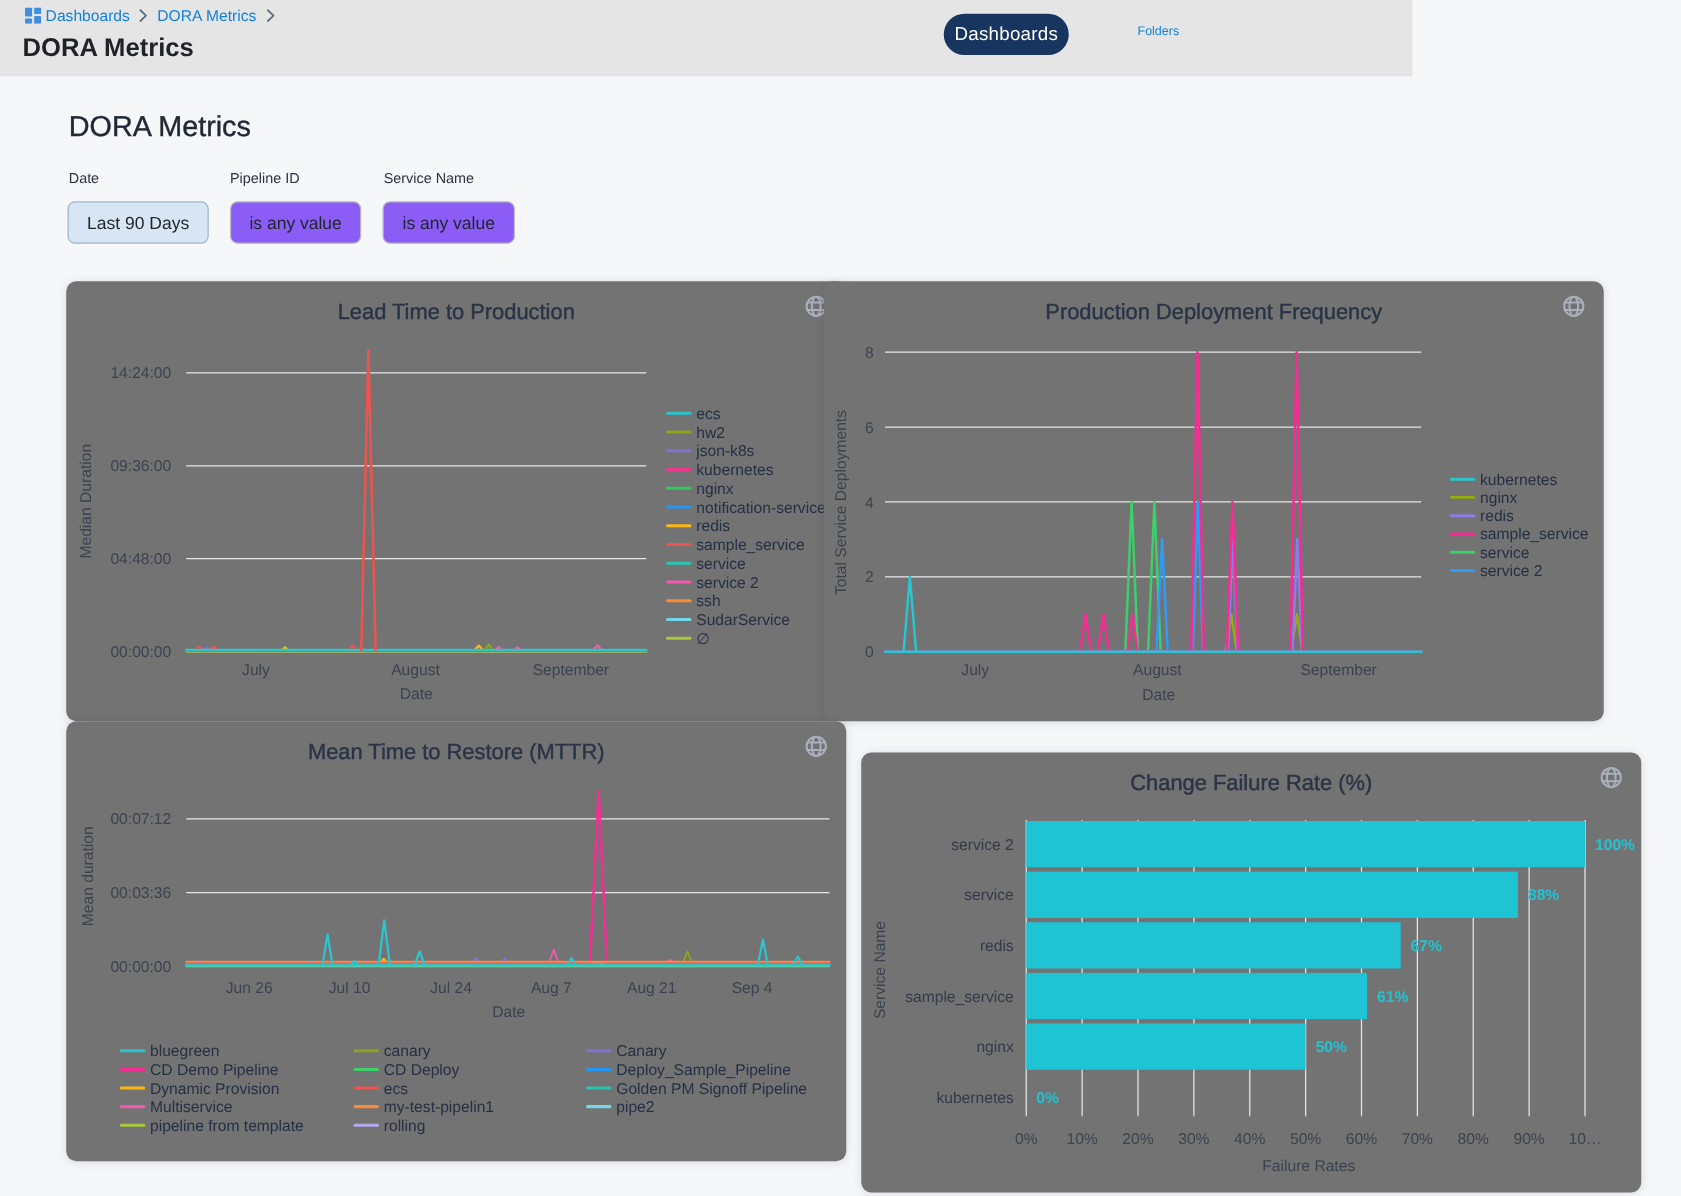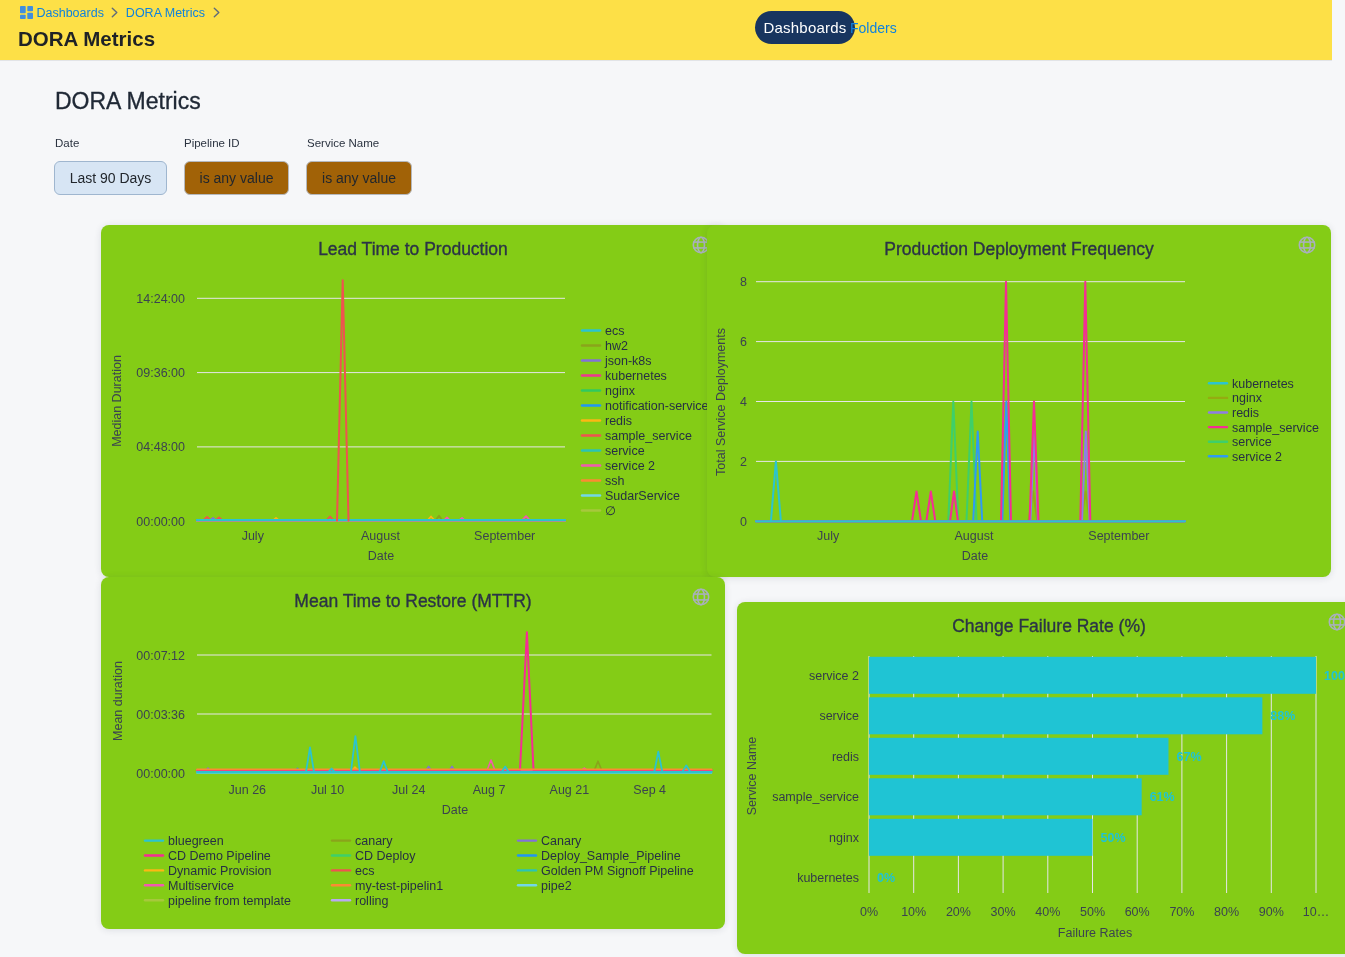--- a/index.html
+++ b/index.html
@@ -1,28 +1,28 @@
 <!DOCTYPE html>
 <html><head><meta charset="utf-8">
 <style>
 * { margin:0; padding:0; box-sizing:border-box; }
 body { font-family:"Liberation Sans", sans-serif; width:1345px; height:957px; overflow:hidden; background:#f6f7f9; }
-.header { position:absolute; left:0; top:0; width:1332px; height:61px; background:#fde047; border-bottom:1px solid #e2e4e7; }
+.header { position:absolute; left:0; top:0; width:1130px; height:61px; background:#e5e5e5; border-bottom:1px solid #e2e4e7; }
 .crumb { position:absolute; left:20px; top:6px; font-size:12.5px; color:#0f82dd; }
 .crumb a { color:#0f82dd; text-decoration:none; }
 .ptitle { position:absolute; left:18px; top:27px; font-size:20.5px; font-weight:bold; color:#1f2226; }
 .pill { position:absolute; left:755px; top:11px; width:100px; height:33px; background:#18355f; border-radius:17px; color:#fff; font-size:15px; font-weight:normal; letter-spacing:0.2px; text-align:center; line-height:33px; }
-.folders { position:absolute; left:850px; top:20px; font-size:14px; color:#0f82dd; }
+.folders { position:absolute; left:910px; top:20px; font-size:10px; color:#0f82dd; }
 .content { position:absolute; left:0; top:62px; width:1345px; height:893px; background:#f6f7f9; }
 h1.dash { position:absolute; left:55px; top:88px; font-size:23px; font-weight:normal; color:#202936; margin:0; -webkit-text-stroke:0.3px #202936; }
 .flabel { position:absolute; top:137px; font-size:11.5px; color:#2b3340; }
 .fbtn { position:absolute; top:161px; height:34px; border-radius:6px; font-size:14px; color:#22272d; text-align:center; line-height:32px; }
 .fbtn.sel { background:#d7e5f4; border:1px solid #9fb6cf; }
-.fbtn.plain { background:#a16207; border:1px solid #b5b8bd; }
-.card { position:absolute; width:624px; height:352px; background:#84cc16; border-radius:8px; box-shadow:0 1px 7px rgba(40,50,70,0.13);margin-left:48px; }
+.fbtn.plain { background:#8b5cf6; border:1px solid #b5b8bd; }
+.card { position:absolute; width:624px; height:352px; background:#737373; border-radius:8px; box-shadow:0 1px 7px rgba(40,50,70,0.13); }
 </style></head>
 <body>
 <div class="header">
   <div class="crumb"><svg width="13" height="13" viewBox="0 0 13 13" style="vertical-align:-2px">
 <rect x="0" y="0" width="5.7" height="7.2" rx="0.8" fill="#418ede"></rect>
 <rect x="7.3" y="0" width="5.7" height="5.2" rx="0.8" fill="#418ede"></rect>
 <rect x="0" y="8.8" width="5.7" height="4.2" rx="0.8" fill="#418ede"></rect>
 <rect x="7.3" y="6.8" width="5.7" height="6.2" rx="0.8" fill="#418ede"></rect>
 </svg> <a>Dashboards</a> <svg width="7" height="11" viewBox="0 0 7 11" style="vertical-align:-1px;margin:0 4px">
         <path d="M1.3,1.2 L5.8,5.5 L1.3,9.8" stroke="#5f6b7a" stroke-width="1.4" fill="none" stroke-linecap="round" stroke-linejoin="round"></path>

